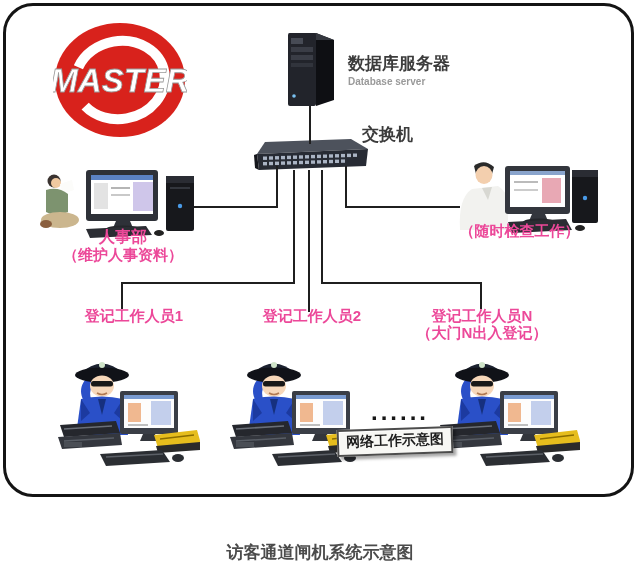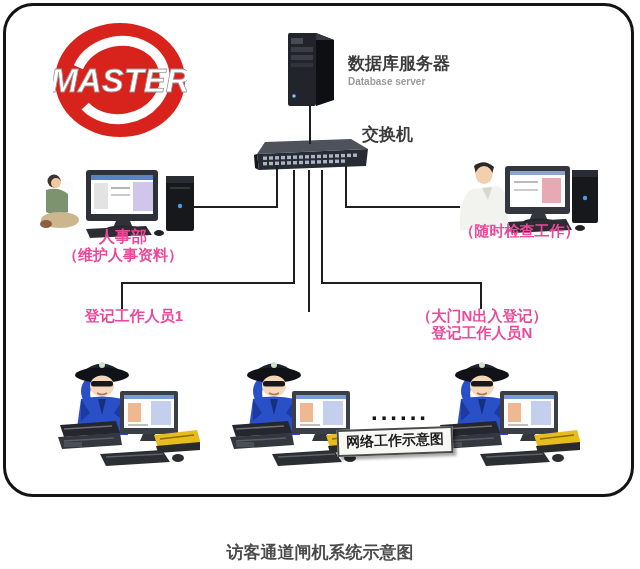--- a/index.html
+++ b/index.html
@@ -221,28 +221,29 @@
 </div>
 
 <div class="lbl" style="left:44px;top:307px;width:180px">
   <div class="t2">登记工作人员1</div>
 </div>
 <svg class="abs" style="left:50px;top:355px" width="150" height="115">
     <use href="#officer"></use>
   </svg>
 
 <div class="lbl" style="left:222px;top:307px;width:180px">
+  <div class="t2">登记工作人员2</div>
 </div>
 <svg class="abs" style="left:222px;top:355px" width="150" height="115">
     <use href="#officer"></use>
   </svg>
 
 <div class="lbl" style="left:392px;top:307px;width:180px">
+  <div class="t2">登记工作人员N</div>
   <div class="t2">（大门N出入登记）</div>
-  <div class="t2">登记工作人员N</div>
 </div>
 <svg class="abs" style="left:430px;top:355px" width="150" height="115">
     <use href="#officer"></use>
   </svg>
 
 <div class="dots" style="left:358px;top:398px;width:84px">......</div>
 
 <div class="net-tag" style="left:337px;top:428px">网络工作示意图</div>
 
 <div class="caption">访客通道闸机系统示意图</div>

